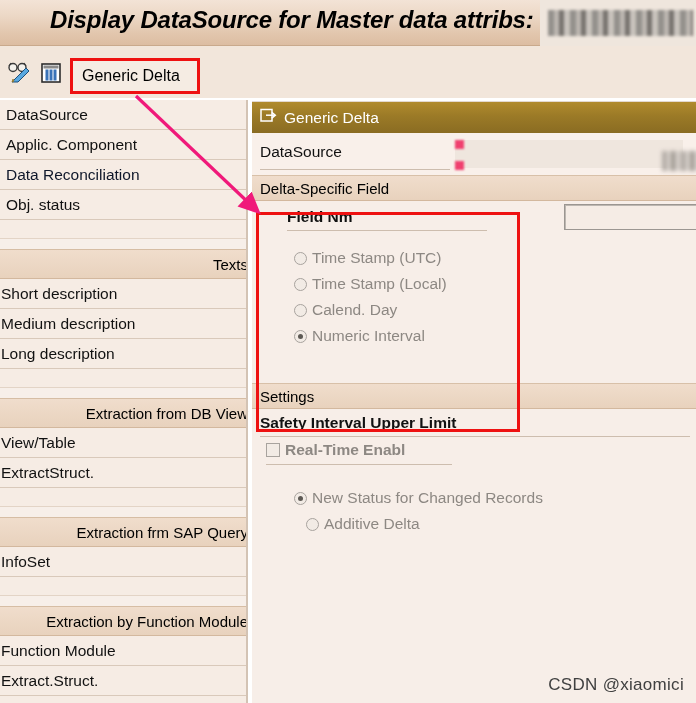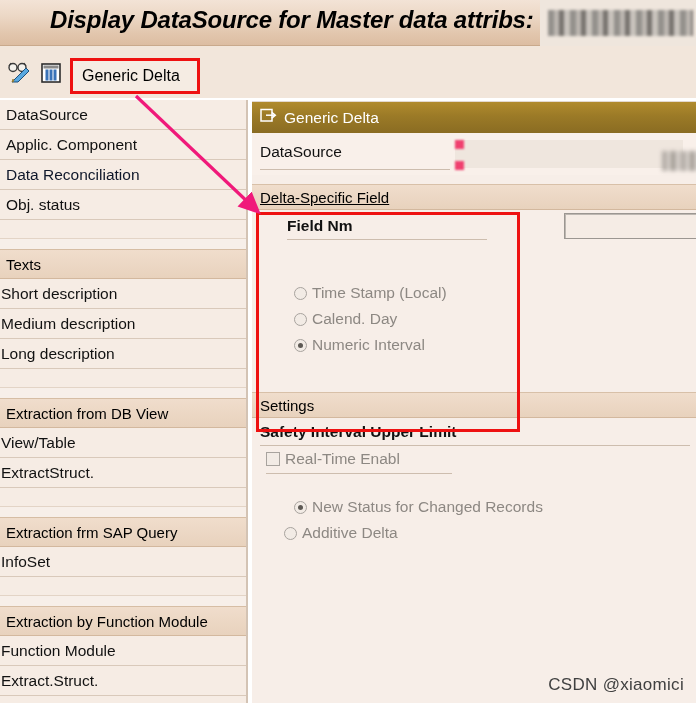--- a/index.html
+++ b/index.html
@@ -102,20 +102,21 @@
     font-size: 15.5px;
     color: #111;
     background: #f6ece4;
   }
   .side-row.head {
     background: linear-gradient(to bottom, #f0ddcc 0%, #e8d2bd 100%);
     border-top: 1px solid #d6bda4;
     border-bottom: 1px solid #d3b89e;
     font-size: 15px;
     color: #000;
+    justify-content: flex-end;
   }
   .side-row.field {
     border-bottom: 1px solid #d9c9ba;
   }
   .side-row.disabled { color: #0f172a; align-items: center; }
   .side-row .lbl { padding-left: 6px; }
   .side-row.indent1 .lbl { padding-left: 1px; }
   .side-spacer {
     height: 18px;
     background: #f6ece4;
@@ -428,32 +429,36 @@
   <div class="ds-row">
     <span class="ds-label">DataSource</span>
     <span class="ds-underline"></span>
     <span class="ds-value">
       <span class="ds-value-blur"></span>
     </span>
     <span class="ds-pinkmark-a"></span>
     <span class="ds-pinkmark-b"></span>
   </div>
 
-  <div class="gbox" style="margin-top:9px;text-decoration:underline;">
+  <div class="gbox" style="">
     <div class="gbox-head">
       <span>Delta-Specific Field</span>
     </div>
 
     <div class="fieldrow">
       <span class="fl">Field Nm</span>
       <span class="fline" style="width:200px;"></span>
       <span class="textinput" style="left:312px; top:3px; width:132px; height:26px;"></span>
     </div>
 
     <div style="position:relative;height:130px;">
+      <div class="opt" style="left:42px; top:14px;">
+        <span class="radio"></span>
+        <span>Time Stamp (UTC)</span>
+      </div>
       <div class="opt" style="left:42px; top:40px;">
         <span class="radio"></span>
         <span>Time Stamp (Local)</span>
       </div>
       <div class="opt" style="left:42px; top:66px;">
         <span class="radio"></span>
         <span>Calend. Day</span>
       </div>
       <div class="opt" style="left:42px; top:92px;">
         <span class="radio checked"></span>
@@ -466,34 +471,34 @@
     <div class="gbox-head">
       <span>Settings</span>
     </div>
 
     <div class="fieldrow" style="height:30px;text-align:center;">
       <span class="fl" style="left:8px; top:5px;">Safety Interval Upper Limit</span>
       <span class="fline" style="left:8px; top:27px; width:430px;"></span>
     </div>
 
 
-    <div style="position:relative;height:30px;">
+    <div style="position:relative;height:30px;font-weight:bold;">
       <div class="opt" style="left:14px; top:2px;">
         <span class="checkbox"></span>
         <span>Real-Time Enabl</span>
       </div>
       <span class="fline" style="position:absolute;left:14px; top:25px; width:186px; height:1px; background:#cdbdae;"></span>
     </div>
 
     <div style="position:relative;height:80px;">
       <div class="opt" style="left:42px; top:20px;justify-content:space-between;">
         <span class="radio checked"></span>
         <span>New Status for Changed Records</span>
       </div>
-      <div class="opt" style="left:32px; top:46px;">
+      <div class="opt" style="left:54px; top:46px;">
         <span class="radio"></span>
         <span>Additive Delta</span>
       </div>
     </div>
   </div>
 
   <div class="watermark">CSDN @xiaomici</div>
 </div>
 
 <div class="redbox-outline" style="left:256px; top:212px; width:264px; height:220px;"></div>

